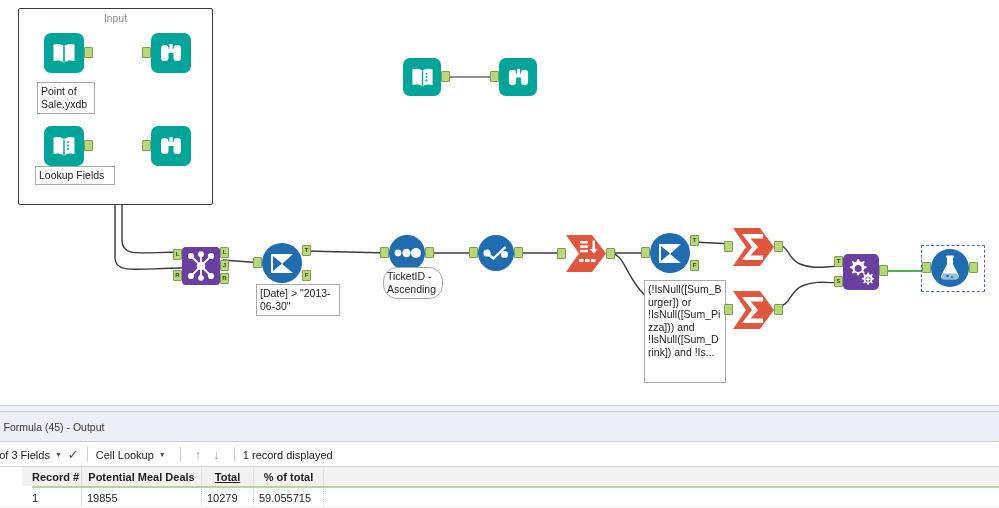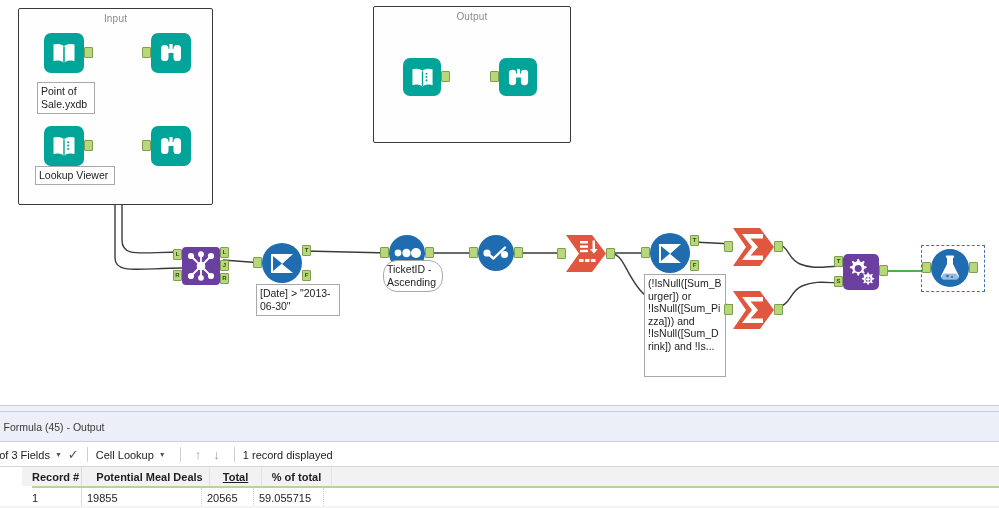--- a/index.html
+++ b/index.html
@@ -113,23 +113,20 @@
         <path d="M774,307 C792,307 788,292 802,286 C816,280 828,283 843,283"></path>
       </g>
 
       <path d="M884,271 L931,271" fill="none" stroke="#4caf50" stroke-width="2"></path>
     </svg>
 
     <div class="container-box" style="left:18px;top:8px;width:193px;height:195px;">
       <div class="container-title">Input</div>
     </div>
 
-    <div class="container-box" style="left:373px;top:6px;width:196px;height:135px;">
-      <div class="container-title">Output</div>
-    </div>
 
     <div class="tool" style="left:44px;top:33px;">
       <div class="sq" style="width:40px;height:40px;background:#00a499;">
         <svg width="26" height="24" viewBox="0 0 26 24">
           <path d="M13 5 C10 2.5 5 2.5 2.5 3.5 L2.5 20 C5 19 10 19 13 21.5 C16 19 21 19 23.5 20 L23.5 3.5 C21 2.5 16 2.5 13 5 Z" fill="#ffffff"></path>
           <path d="M13 5.5 L13 21" stroke="#00a499" stroke-width="1.6" fill="none"></path>
         </svg>
       </div>
       <div class="port out" style="left:40px;top:14px;"></div>
     </div>
@@ -152,21 +149,21 @@
         <svg width="26" height="24" viewBox="0 0 26 24">
           <path d="M13 5 C10 2.5 5 2.5 2.5 3.5 L2.5 20 C5 19 10 19 13 21.5 C16 19 21 19 23.5 20 L23.5 3.5 C21 2.5 16 2.5 13 5 Z" fill="#ffffff"></path>
           <path d="M13 5.5 L13 21" stroke="#00a499" stroke-width="1.4" fill="none"></path>
           <circle cx="17.2" cy="8.2" r="1.05" fill="#00a499"></circle>
           <circle cx="17.2" cy="11.6" r="1.05" fill="#00a499"></circle>
           <circle cx="17.2" cy="15" r="1.05" fill="#00a499"></circle>
         </svg>
       </div>
       <div class="port out" style="left:40px;top:14px;"></div>
     </div>
-    <div class="anno" style="left:35px;top:166px;width:80px;height:19px;">Lookup Viewer</div>
+    <div class="anno" style="left:35px;top:166px;width:80px;height:19px;">Lookup Fields</div>
 
     <div class="tool" style="left:151px;top:126px;">
       <div class="sq" style="width:40px;height:40px;background:#00a499;">
         <svg width="26" height="24" viewBox="0 0 26 24">
           <rect x="3" y="4" width="7.5" height="16" rx="3.6" fill="#fff"></rect>
           <rect x="15.5" y="4" width="7.5" height="16" rx="3.6" fill="#fff"></rect>
           <rect x="10" y="8" width="6" height="4" fill="#fff"></rect>
           <rect x="11.4" y="3" width="3.2" height="8" fill="#fff"></rect>
         </svg>
       </div>
@@ -253,21 +250,21 @@
       <div class="circ" style="width:36px;height:36px;background:#1f6cb0;">
         <svg width="28" height="16" viewBox="0 0 28 16">
           <circle cx="5" cy="8" r="3.4" fill="#fff"></circle>
           <circle cx="13.5" cy="8" r="4.2" fill="#fff"></circle>
           <circle cx="23" cy="8" r="5" fill="#fff"></circle>
         </svg>
       </div>
       <div class="port in" style="left:-9px;top:12px;"></div>
       <div class="port out" style="left:36px;top:12px;"></div>
     </div>
-    <div class="anno" style="left:383px;top:260px;width:60px;height:32px;border-radius:14px;">TicketID - Ascending</div>
+    <div class="anno" style="left:383px;top:267px;width:60px;height:32px;border-radius:14px;">TicketID - Ascending</div>
 
     <div class="tool" style="left:478px;top:235px;">
       <div class="circ" style="width:36px;height:36px;background:#1f6cb0;">
         <svg width="28" height="18" viewBox="0 0 28 18">
           <path d="M5 9 L11.5 14.5 L23 3.5" stroke="#fff" stroke-width="2.4" fill="none" stroke-linecap="round" stroke-linejoin="round"></path>
           <circle cx="5" cy="9" r="3.6" fill="#fff"></circle>
           <circle cx="22.5" cy="10.5" r="3.6" fill="#fff"></circle>
         </svg>
       </div>
       <div class="port in" style="left:-9px;top:12px;"></div>
@@ -297,21 +294,21 @@
           <path d="M4 4 L26 4 L15 14 L26 23 L4 23 Z" fill="#ffffff"></path>
           <path d="M6 6 L15 13.5 L6 21 Z" fill="#1f6cb0"></path>
         </svg>
       </div>
       <div class="port in" style="left:-9px;top:14px;"></div>
       <div class="port out" style="left:40px;top:2px;"></div>
       <div class="port-lbl" style="left:40px;top:2px;">T</div>
       <div class="port out" style="left:40px;top:27px;"></div>
       <div class="port-lbl" style="left:40px;top:27px;">F</div>
     </div>
-    <div class="anno" style="left:644px;top:274px;width:82px;height:103px;">(!IsNull([Sum_Burger]) or !IsNull([Sum_Pizza])) and !IsNull([Sum_Drink]) and !Is...</div>
+    <div class="anno" style="left:644px;top:280px;width:82px;height:103px;">(!IsNull([Sum_Burger]) or !IsNull([Sum_Pizza])) and !IsNull([Sum_Drink]) and !Is...</div>
 
     <div class="tool" style="left:733px;top:228px;">
       <svg width="41" height="38" viewBox="0 0 41 38" style="position:absolute;left:0;top:0;">
         <path d="M0 0 L27 0 L41 19 L27 38 L0 38 L13 19 Z" fill="#e1563f"></path>
         <path d="M9 6 L30 6 L30 10.5 L17.5 10.5 L25 19 L17.5 27.5 L30 27.5 L30 32 L9 32 L19 19 Z" fill="#ffffff"></path>
       </svg>
       <div class="port in" style="left:-9px;top:13px;"></div>
       <div class="port out" style="left:41px;top:13px;"></div>
     </div>
 
@@ -385,27 +382,27 @@
       <span class="tb-arrow">↓</span>
       <div class="tb-div"></div>
       <div class="tb-item">
         <span>1 record displayed</span>
       </div>
     </div>
 
     <div id="res-table">
       <div class="thead">
         <div class="th idx" style="width:60px;margin-left:-10px;justify-content:flex-start;padding-left:10px;">Record #</div>
-        <div class="th" style="width:120px;margin-left:8px;">Potential Meal Deals</div>
+        <div class="th" style="width:120px;">Potential Meal Deals</div>
         <div class="th" style="width:52px;text-decoration:underline;">Total</div>
         <div class="th" style="width:70px;">% of total</div>
       </div>
       <div class="trow">
         <div class="td idx" style="width:60px;margin-left:-10px;padding-left:10px;">1</div>
         <div class="td" style="width:120px;">19855</div>
-        <div class="td" style="width:52px;">20565</div>
+        <div class="td" style="width:52px;">10279</div>
         <div class="td" style="width:70px;">59.055715</div>
       </div>
     </div>
     <div id="res-bottom"></div>
   </div>
 
 </div>
 
 </body></html>

